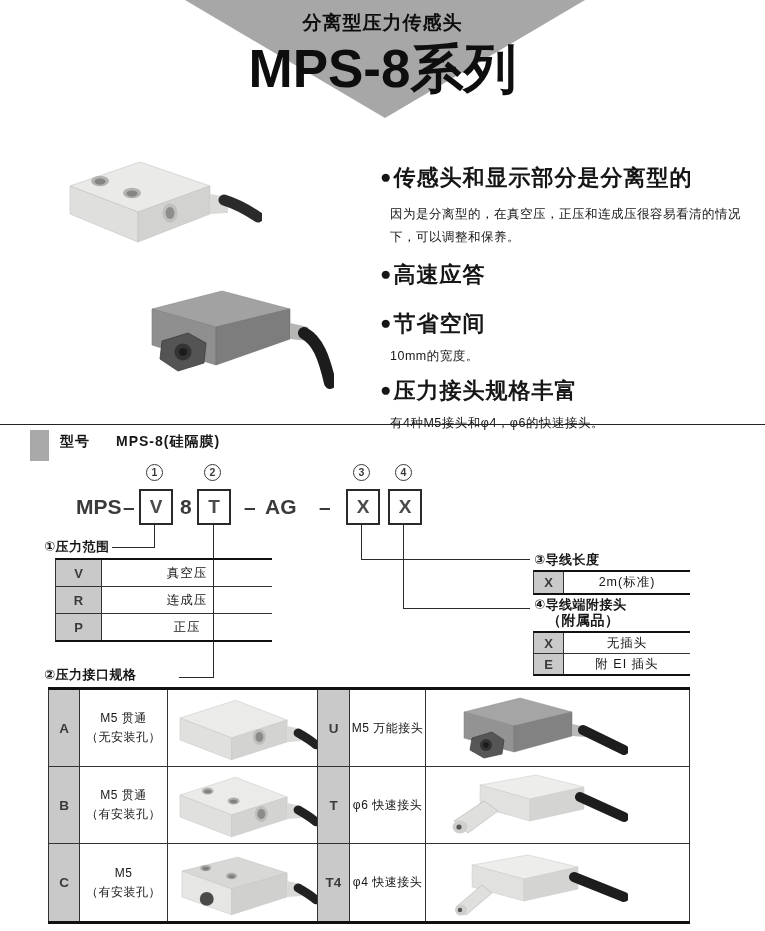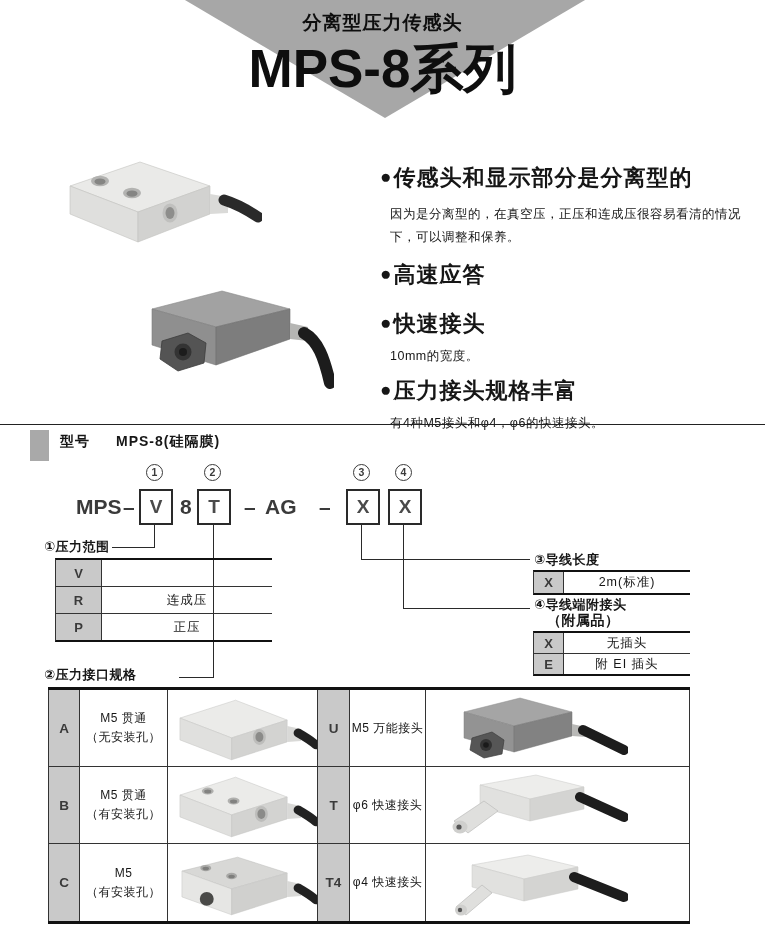--- a/index.html
+++ b/index.html
@@ -97,21 +97,21 @@
     <circle cx="61" cy="69" r="8.5" fill="#343434"></circle>
       <circle cx="61" cy="69" r="4" fill="#1c1c1c"></circle>
     <polygon points="168,40 186,44 186,58 168,56" fill="#b5b5b3"></polygon>
     <path d="M182,50 C196,58 202,74 208,100" stroke="#1c1c1c" stroke-width="12" fill="none" stroke-linecap="round"></path>
   </svg>
 
   <div class="features">
     <p class="feat-h mb10"><span class="blt">●</span><span>传感头和显示部分是分离型的</span></p>
     <p class="feat-b mb12">因为是分离型的，在真空压，正压和连成压很容易看清的情况下，可以调整和保养。</p>
     <p class="feat-h mb19"><span class="blt">●</span><span>高速应答</span></p>
-    <p class="feat-h mb6"><span class="blt">●</span><span>快速接头</span></p>
+    <p class="feat-h mb6"><span class="blt">●</span><span>节省空间</span></p>
     <p class="feat-b mb8">10mm的宽度。</p>
     <p class="feat-h mb6"><span class="blt">●</span><span>压力接头规格丰富</span></p>
     <p class="feat-b">有4种M5接头和φ4，φ6的快速接头。</p>
   </div>
 
   <div class="rule"></div>
   <div class="secsq"></div>
   <div class="sec-h">
     <span>型号</span><span class="model">MPS-8(硅隔膜)</span>
   </div>
@@ -142,20 +142,21 @@
 
   <div class="lab" style="left:44px;top:538px">①压力范围</div>
   <div class="lab" style="left:534px;top:551px">③导线长度</div>
   <div class="lab" style="left:534px;top:596px">④导线端附接头</div>
   <div class="lab-sub" style="left:547px;top:612px">（附属品）</div>
   <div class="lab" style="left:44px;top:666px">②压力接口规格</div>
 
   <div class="mtab" id="t1">
     <div class="mrow">
       <div class="mcell-c">V</div>
+      <div class="mcell-v">真空压</div>
     </div>
     <div class="mrow">
       <div class="mcell-c">R</div>
       <div class="mcell-v">连成压</div>
     </div>
     <div class="mrow">
       <div class="mcell-c">P</div>
       <div class="mcell-v">正压</div>
     </div>
   </div>

